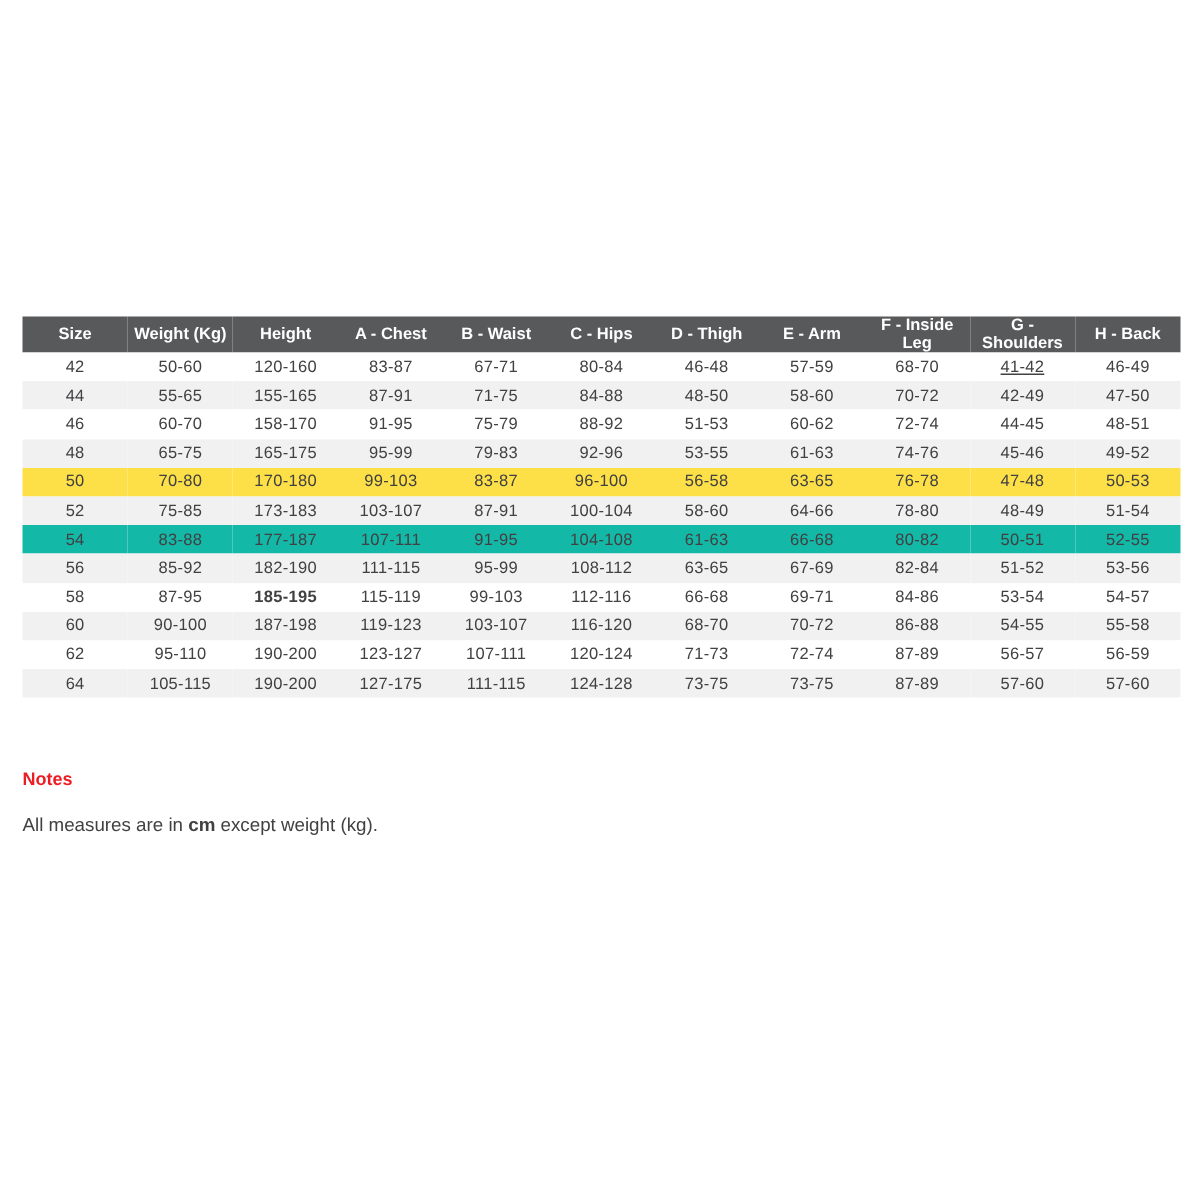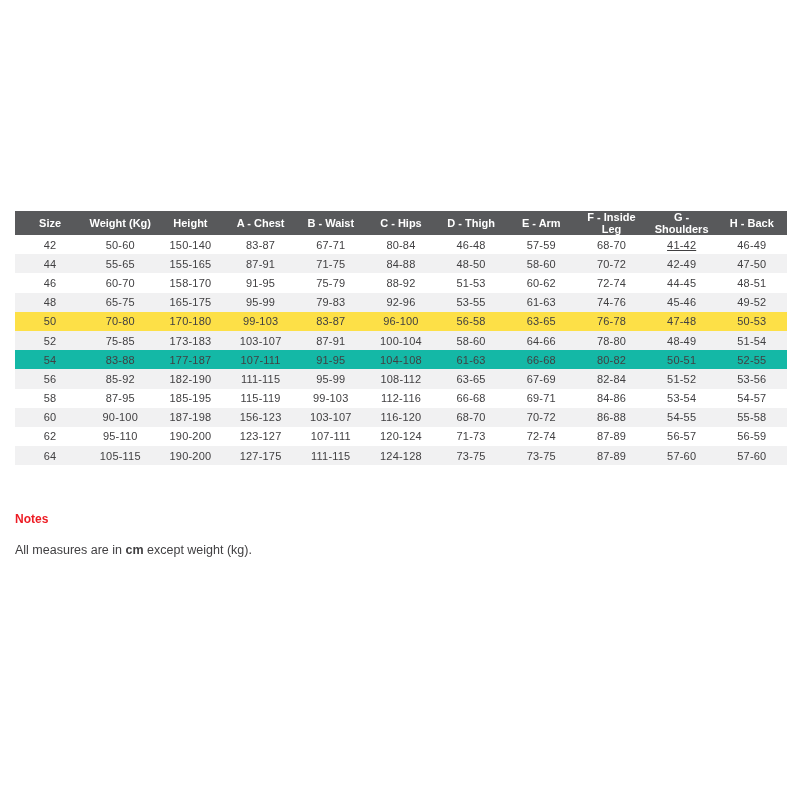--- a/index.html
+++ b/index.html
@@ -81,21 +81,21 @@
             <th style="background: rgb(88, 89, 91); color: rgb(255, 255, 255);">E - Arm</th>
             <th style="background: rgb(88, 89, 91); color: rgb(255, 255, 255);">F - Inside Leg</th>
             <th style="background: rgb(88, 89, 91); color: rgb(255, 255, 255);">G - Shoulders</th>
             <th style="background: rgb(88, 89, 91); color: rgb(255, 255, 255);">H - Back</th>
           </tr>
       </thead>
       <tbody>
           <tr style="background: rgb(255, 255, 255);">
             <td style="color: rgb(65, 64, 66);">42</td>
             <td style="color: rgb(65, 64, 66);">50-60</td>
-            <td style="color: rgb(65, 64, 66);">150-140</td>
+            <td style="color: rgb(65, 64, 66);">120-160</td>
             <td style="color: rgb(65, 64, 66);">83-87</td>
             <td style="color: rgb(65, 64, 66);">67-71</td>
             <td style="color: rgb(65, 64, 66);">80-84</td>
             <td style="color: rgb(65, 64, 66);">46-48</td>
             <td style="color: rgb(65, 64, 66);">57-59</td>
             <td style="color: rgb(65, 64, 66);">68-70</td>
             <td style="color: rgb(65, 64, 66); text-decoration: underline;">41-42</td>
             <td style="color: rgb(65, 64, 66);">46-49</td>
           </tr>
           <tr style="background: rgb(241, 241, 242);">
@@ -185,35 +185,35 @@
             <td style="color: rgb(65, 64, 66);">108-112</td>
             <td style="color: rgb(65, 64, 66);">63-65</td>
             <td style="color: rgb(65, 64, 66);">67-69</td>
             <td style="color: rgb(65, 64, 66);">82-84</td>
             <td style="color: rgb(65, 64, 66);">51-52</td>
             <td style="color: rgb(65, 64, 66);">53-56</td>
           </tr>
           <tr style="background: rgb(255, 255, 255);">
             <td style="color: rgb(65, 64, 66);">58</td>
             <td style="color: rgb(65, 64, 66);">87-95</td>
-            <td style="color: rgb(65, 64, 66);">185-195</td>
+            <td style="color: rgb(65, 64, 66); font-weight: bold;">185-195</td>
             <td style="color: rgb(65, 64, 66);">115-119</td>
             <td style="color: rgb(65, 64, 66);">99-103</td>
             <td style="color: rgb(65, 64, 66);">112-116</td>
             <td style="color: rgb(65, 64, 66);">66-68</td>
             <td style="color: rgb(65, 64, 66);">69-71</td>
             <td style="color: rgb(65, 64, 66);">84-86</td>
             <td style="color: rgb(65, 64, 66);">53-54</td>
             <td style="color: rgb(65, 64, 66);">54-57</td>
           </tr>
           <tr style="background: rgb(241, 241, 242);">
             <td style="color: rgb(65, 64, 66);">60</td>
             <td style="color: rgb(65, 64, 66);">90-100</td>
             <td style="color: rgb(65, 64, 66);">187-198</td>
-            <td style="color: rgb(65, 64, 66);">156-123</td>
+            <td style="color: rgb(65, 64, 66);">119-123</td>
             <td style="color: rgb(65, 64, 66);">103-107</td>
             <td style="color: rgb(65, 64, 66);">116-120</td>
             <td style="color: rgb(65, 64, 66);">68-70</td>
             <td style="color: rgb(65, 64, 66);">70-72</td>
             <td style="color: rgb(65, 64, 66);">86-88</td>
             <td style="color: rgb(65, 64, 66);">54-55</td>
             <td style="color: rgb(65, 64, 66);">55-58</td>
           </tr>
           <tr style="background: rgb(255, 255, 255);">
             <td style="color: rgb(65, 64, 66);">62</td>

